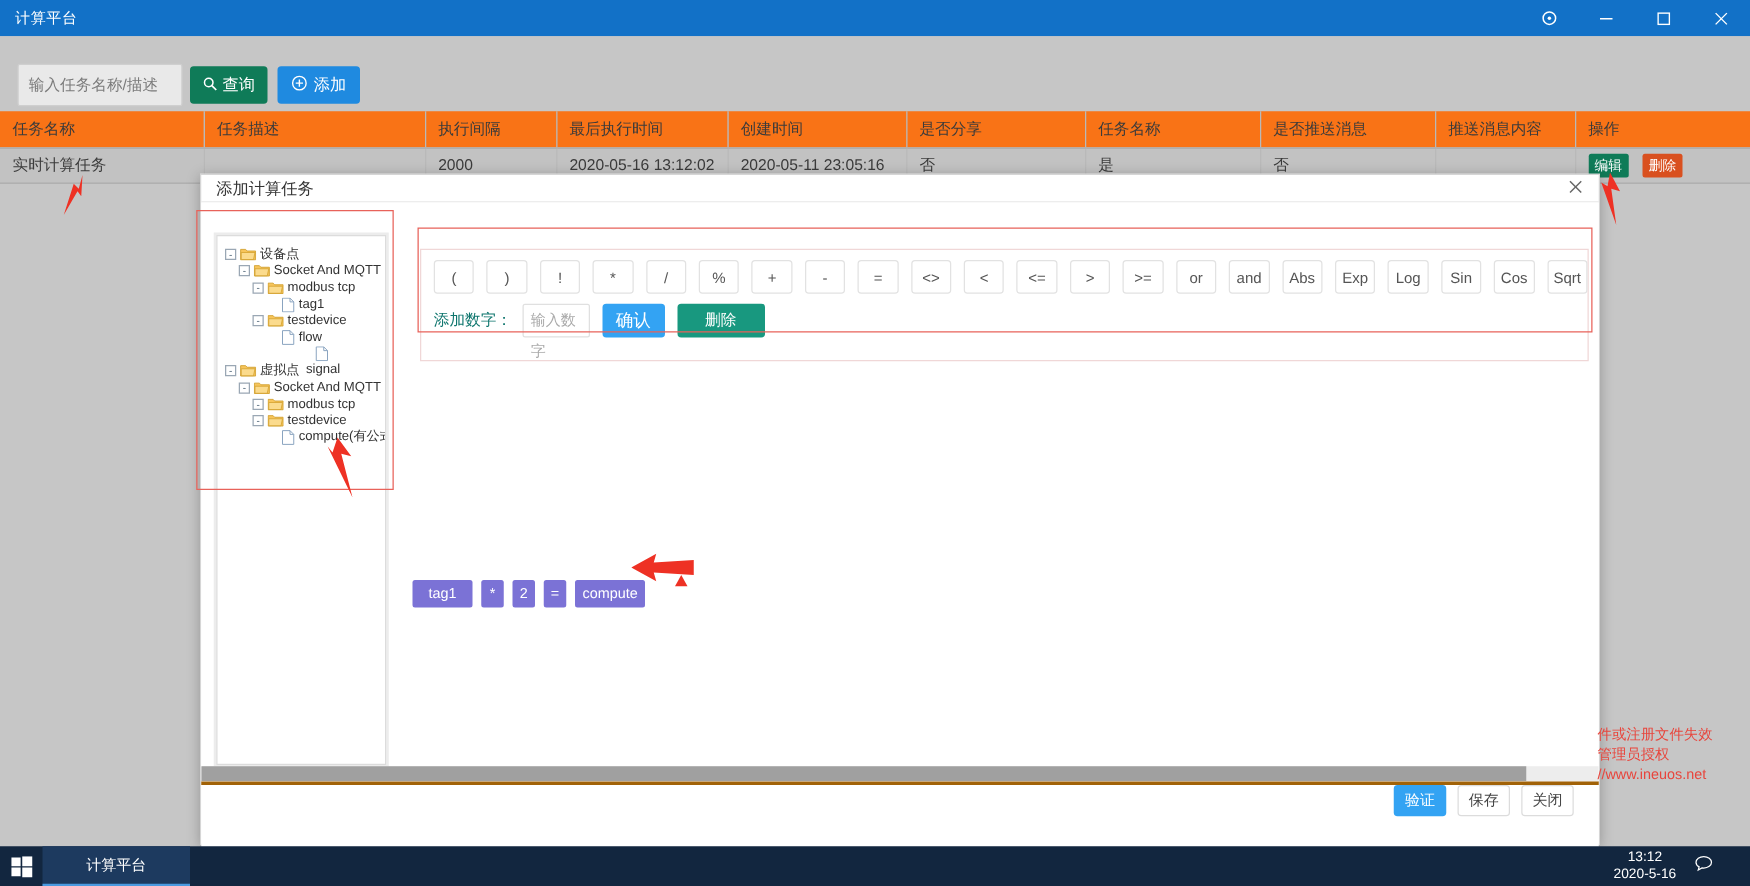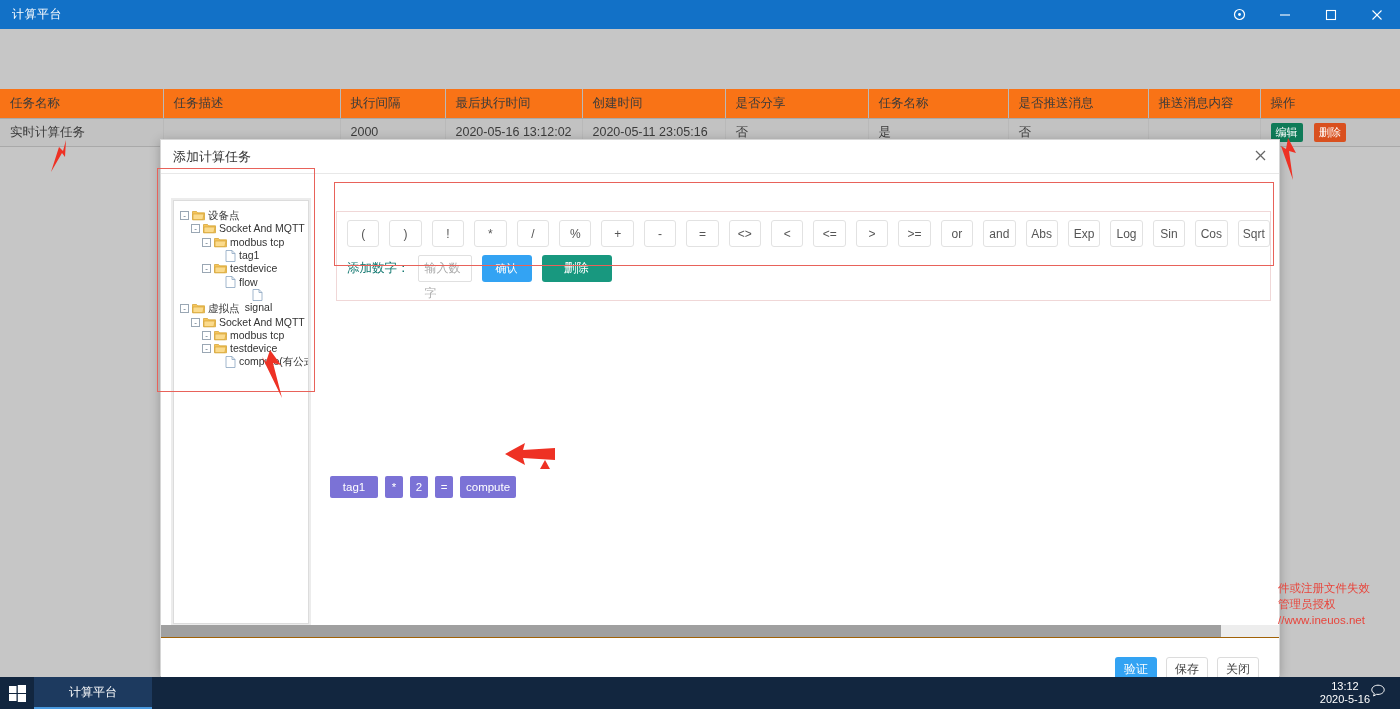--- a/index.html
+++ b/index.html
@@ -75,21 +75,21 @@
     padding: 2px 5px; border-radius: 2px; border: none; margin-left: 4px;
   }
 
   
   .dialog {
     position: absolute; left: 160px; top: 139px; width: 1120px; height: 537px;
     background: #fff; border: 1px solid #d6d6d6;
     box-shadow: 0 2px 10px rgba(0,0,0,.25);
   }
   .dialog-head {
-    height: 34px; border-bottom: 1px solid #e8e8e8;
+    height: 22px; border-bottom: 1px solid #e8e8e8;
     display: flex; align-items: center; padding: 0 12px;
   }
   .dialog-title { font-size: 13px; color: #333; }
   .dialog-head .spacer { flex: 1; }
   .dialog-close { color: #555; font-size: 15px; line-height: 1; }
 
   .dialog-body {
     position: relative; height: 463px; overflow: hidden; background: #fff;
   }
 
@@ -130,21 +130,21 @@
     display: flex; align-items: center; justify-content: center;
   }
   .num-row { display: flex; align-items: center; padding: 8px 0 0 10px; gap: 0; }
   .num-label { font-size: 12.5px; color: #0f766e; margin-right: 8px; }
   .num-input {
     width: 54px; height: 27px; border: 1px solid #e0e0e0; background: #fff;
     color: #aaa; font-size: 12px; line-height: 25px; padding: 0 6px; border-radius: 2px;
   }
   .btn-confirm {
     margin-left: 10px; width: 50px; height: 27px; background: #33a3f3; color: #fff;
-    border: none; border-radius: 3px; font-size: 11px;
+    border: none; border-radius: 3px; font-size: 14px;
     display: flex; align-items: center; justify-content: center;
   }
   .btn-delete2 {
     margin-left: 10px; width: 70px; height: 27px; background: #18987f; color: #fff;
     border: none; border-radius: 3px; font-size: 12.5px;
     display: flex; align-items: center; justify-content: center;
   }
 
   
   .formula {
@@ -158,22 +158,22 @@
   .token.wide { min-width: 48px; }
   .token.op { min-width: 18px; padding: 0 4px; }
 
   
   .hscroll {
     position: absolute; left: 0; bottom: 0; width: 1118px; height: 12px; background: #ededed;
   }
   .hscroll .thumb { height: 12px; width: 1060px; background: #a0a0a0; }
 
   .dialog-foot {
-    height: 64px; display: flex; align-items: center; justify-content: flex-end;
-    padding-right: 20px; gap: 9px; background: #fff; border-top: 1px solid #a16207;
+    height: 64px; display: flex; align-items: flex-start; justify-content: flex-end;
+    padding-right: 20px; gap: 9px; background: #fff; border-top: 3px solid #a16207;
   }
   .btn-verify {
     width: 42px; height: 25px; background: #33a3f3; color: #fff; border: none;
     border-radius: 3px; font-size: 12px; display: flex; align-items: center; justify-content: center;
   }
   .btn-ghost {
     width: 42px; height: 25px; background: #fff; color: #444; border: 1px solid #dcdcdc;
     border-radius: 3px; font-size: 12px; display: flex; align-items: center; justify-content: center;
   }
 
@@ -193,21 +193,21 @@
     background: #12263f; display: flex; align-items: center;
   }
   .start-btn {
     width: 34px; height: 32px; display: flex; align-items: center; justify-content: center;
   }
   .task-item {
     width: 118px; height: 32px; background: #1d3a5f; color: #fff; font-size: 12px;
     display: flex; align-items: center; justify-content: center;
     border-bottom: 2px solid #4a9ae0;
   }
-  .tray { margin-left: auto; display: flex; align-items: center; gap: 0; padding-right: 14px; }
+  .tray { margin-left: auto; display: flex; align-items: center; gap: 14px; padding-right: 29px; }
   .clock { color: #fff; font-size: 11px; line-height: 13px; text-align: center; }
   .tray-ico { color: #fff; }
 </style>
 </head>
 <body>
 
 <div class="titlebar">
   <div class="app-title">计算平台</div>
   <div class="spacer"></div>
   <div class="win-btn">
@@ -229,20 +229,42 @@
   <div class="win-btn">
     <svg width="12" height="12" viewBox="0 0 12 12">
         <line x1="1.5" y1="1.5" x2="10.5" y2="10.5" stroke="#ffffff" stroke-width="1.1"></line>
         <line x1="10.5" y1="1.5" x2="1.5" y2="10.5" stroke="#ffffff" stroke-width="1.1"></line>
       </svg>
   </div>
 </div>
 
 <div class="app-body">
 
+  <div class="toolbar-row">
+    <div class="search-input">输入任务名称/描述</div>
+    <div class="btn-query">
+      <span class="ico">
+        <svg width="12" height="12" viewBox="0 0 12 12">
+            <circle cx="5" cy="5" r="3.4" fill="none" stroke="#ffffff" stroke-width="1.2"></circle>
+            <line x1="7.5" y1="7.5" x2="11" y2="11" stroke="#ffffff" stroke-width="1.4"></line>
+          </svg>
+      </span>
+      <span>查询</span>
+    </div>
+    <div class="btn-add">
+      <span class="ico">
+        <svg width="13" height="13" viewBox="0 0 13 13">
+            <circle cx="6.5" cy="6.5" r="5.4" fill="none" stroke="#ffffff" stroke-width="1.1"></circle>
+            <line x1="3.6" y1="6.5" x2="9.4" y2="6.5" stroke="#ffffff" stroke-width="1.1"></line>
+            <line x1="6.5" y1="3.6" x2="6.5" y2="9.4" stroke="#ffffff" stroke-width="1.1"></line>
+          </svg>
+      </span>
+      <span>添加</span>
+    </div>
+  </div>
 
   <div class="table-wrap">
     <table class="grid">
       <colgroup>
         <col style="width:163px">
           <col style="width:177px">
           <col style="width:105px">
           <col style="width:137px">
         <col style="width:143px">
           <col style="width:143px">

